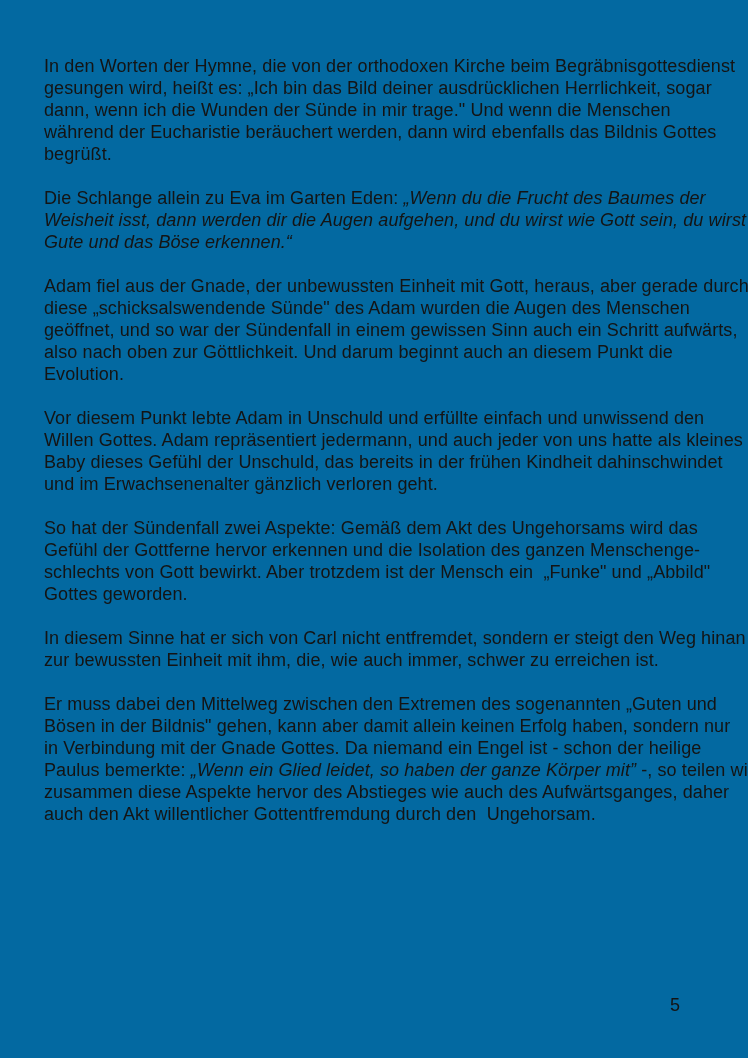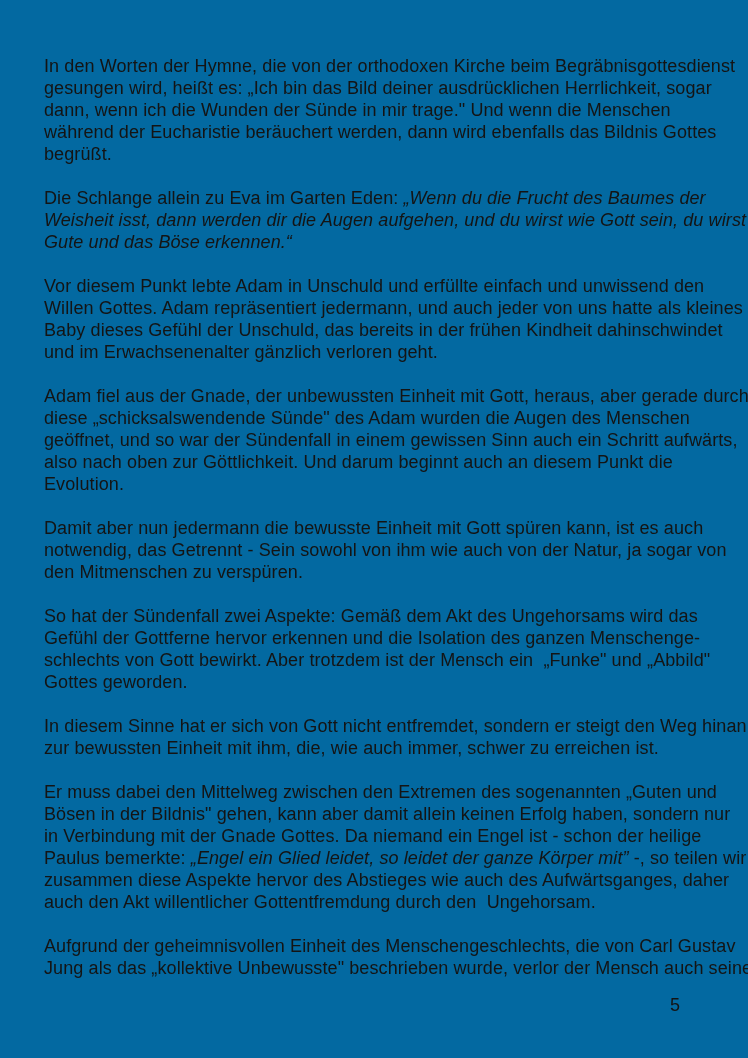--- a/index.html
+++ b/index.html
@@ -46,41 +46,36 @@
 <div class="page">
   <div class="page-text">
       <p><span>In den Worten der Hymne, die von der orthodoxen Kirche beim Begräbnisgottesdienst
 gesungen wird, heißt es: „Ich bin das Bild deiner ausdrücklichen Herrlichkeit, sogar
 dann, wenn ich die Wunden der Sünde in mir trage." Und wenn die Menschen
 während der Eucharistie beräuchert werden, dann wird ebenfalls das Bildnis Gottes
 begrüßt.</span></p>
       <p><span>Die Schlange allein zu Eva im Garten Eden: </span><span class="it">„Wenn du die Frucht des Baumes der
 Weisheit isst, dann werden dir die Augen aufgehen, und du wirst wie Gott sein, du wirst das
 Gute und das Böse erkennen.“</span></p>
-      <p><span>Vor diesem Punkt lebte Adam in Unschuld und erfüllte einfach und unwissend den
-Willen Gottes. Adam repräsentiert jedermann, und auch jeder von uns hatte als kleines
-Baby dieses Gefühl der Unschuld, das bereits in der frühen Kindheit dahinschwindet
-und im Erwachsenenalter gänzlich verloren geht.</span></p>
       <p><span>Adam fiel aus der Gnade, der unbewussten Einheit mit Gott, heraus, aber gerade durch
 diese „schicksalswendende Sünde" des Adam wurden die Augen des Menschen
 geöffnet, und so war der Sündenfall in einem gewissen Sinn auch ein Schritt aufwärts,
 also nach oben zur Göttlichkeit. Und darum beginnt auch an diesem Punkt die
 Evolution.</span></p>
-      <p><span>Damit aber nun jedermann die bewusste Einheit mit Gott spüren kann, ist es auch
-notwendig, das Getrennt - Sein sowohl von ihm wie auch von der Natur, ja sogar von
-den Mitmenschen zu verspüren.</span></p>
+      <p><span>Vor diesem Punkt lebte Adam in Unschuld und erfüllte einfach und unwissend den
+Willen Gottes. Adam repräsentiert jedermann, und auch jeder von uns hatte als kleines
+Baby dieses Gefühl der Unschuld, das bereits in der frühen Kindheit dahinschwindet
+und im Erwachsenenalter gänzlich verloren geht.</span></p>
       <p><span>So hat der Sündenfall zwei Aspekte: Gemäß dem Akt des Ungehorsams wird das
 Gefühl der Gottferne hervor erkennen und die Isolation des ganzen Menschenge-
 schlechts von Gott bewirkt. Aber trotzdem ist der Mensch ein  „Funke" und „Abbild"
 Gottes geworden.</span></p>
-      <p><span>In diesem Sinne hat er sich von Gott nicht entfremdet, sondern er steigt den Weg hinan
+      <p><span>In diesem Sinne hat er sich von Carl nicht entfremdet, sondern er steigt den Weg hinan
 zur bewussten Einheit mit ihm, die, wie auch immer, schwer zu erreichen ist.</span></p>
       <p><span>Er muss dabei den Mittelweg zwischen den Extremen des sogenannten „Guten und
 Bösen in der Bildnis" gehen, kann aber damit allein keinen Erfolg haben, sondern nur
 in Verbindung mit der Gnade Gottes. Da niemand ein Engel ist - schon der heilige
-Paulus bemerkte: </span><span class="it">„Engel ein Glied leidet, so leidet der ganze Körper mit”</span><span> -, so teilen wir alle
+Paulus bemerkte: </span><span class="it">„Wenn ein Glied leidet, so haben der ganze Körper mit”</span><span> -, so teilen wir alle
 zusammen diese Aspekte hervor des Abstieges wie auch des Aufwärtsganges, daher
 auch den Akt willentlicher Gottentfremdung durch den  Ungehorsam.</span></p>
-      <p><span>Aufgrund der geheimnisvollen Einheit des Menschengeschlechts, die von Carl Gustav
-Jung als das „kollektive Unbewusste" beschrieben wurde, verlor der Mensch auch seine</span></p>
     </div>
   <div class="page-number">5</div>
 </div>
 
 </body></html>

